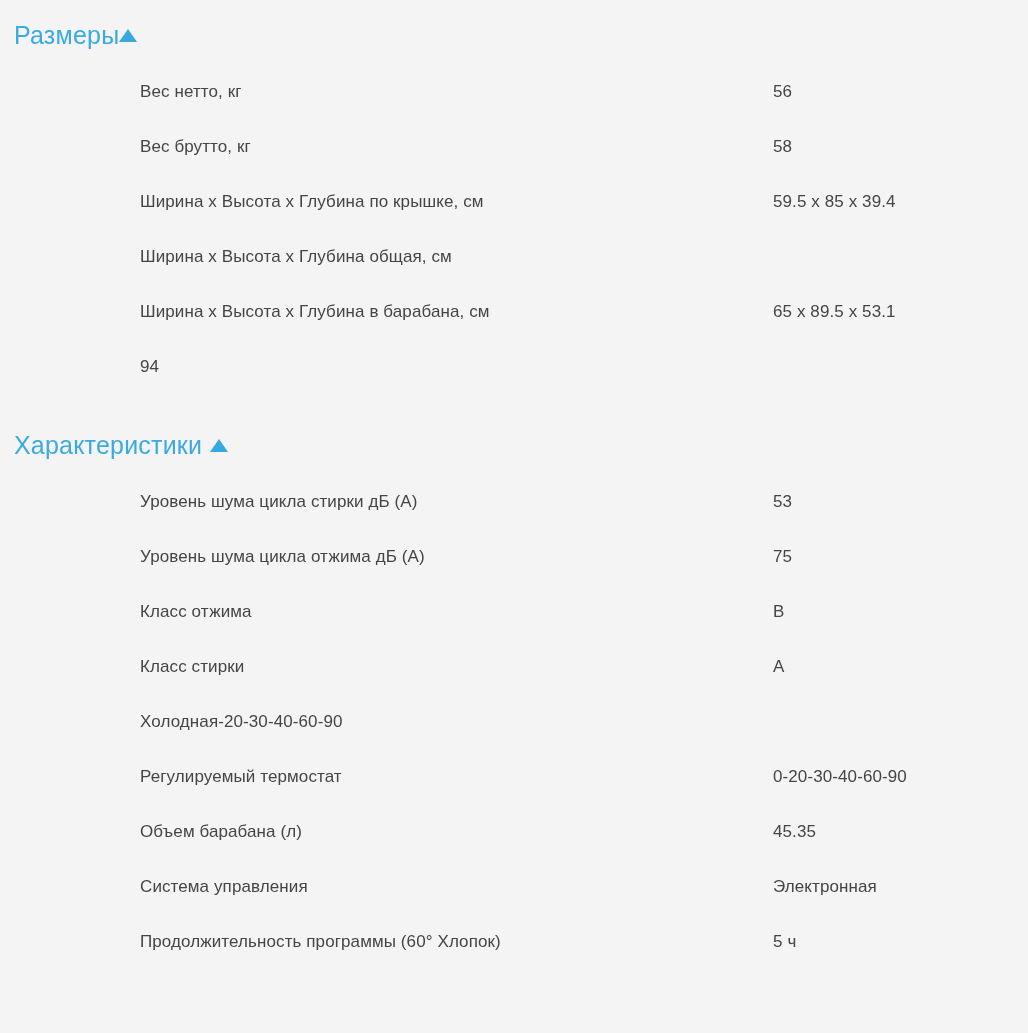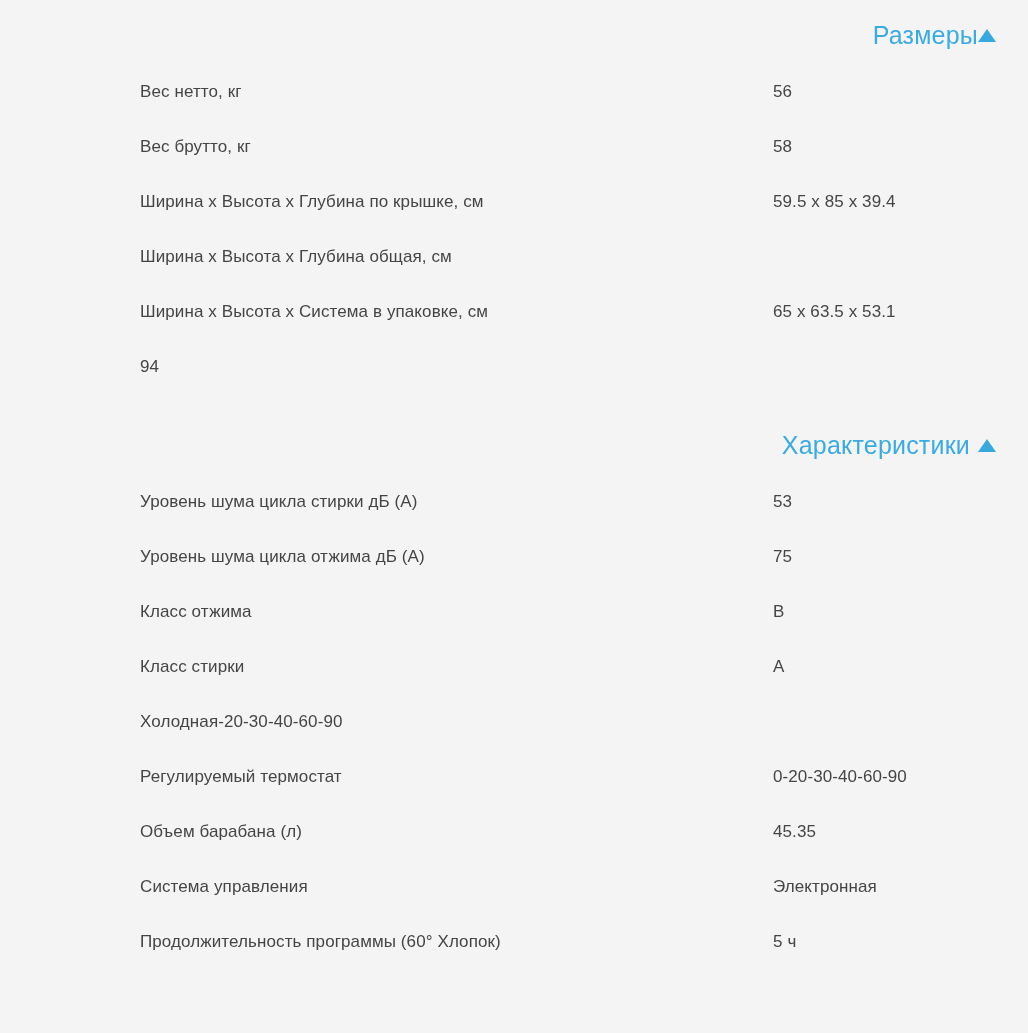--- a/index.html
+++ b/index.html
@@ -10,21 +10,21 @@
     font-family: "Liberation Sans", sans-serif;
     color: #454545;
   }
   .page {
     width: 1028px;
     min-height: 1033px;
     background: #f4f4f4;
   }
   .section-header {
     display: flex;
-    justify-content: flex-end;
+    justify-content: flex-start;
     align-items: center;
     padding: 18px 32px 12px 14px;
     cursor: pointer;
   }
   .section.second .section-header {
     padding-top: 34px;
     gap: 8px;
   }
   .section-title {
     font-size: 25px;
@@ -77,22 +77,22 @@
         <div class="spec-value">58</div>
       </div>
       <div class="spec-row">
         <div class="spec-label">Ширина х Высота х Глубина по крышке, см</div>
         <div class="spec-value">59.5 x 85 x 39.4</div>
       </div>
       <div class="spec-row">
         <div class="spec-label">Ширина х Высота х Глубина общая, см</div>
       </div>
       <div class="spec-row">
-        <div class="spec-label">Ширина х Высота х Система в упаковке, см</div>
-        <div class="spec-value">65 x 63.5 x 53.1</div>
+        <div class="spec-label">Ширина х Высота х Глубина в барабана, см</div>
+        <div class="spec-value">65 x 89.5 x 53.1</div>
       </div>
       <div class="spec-row">
         <div class="spec-value">94</div>
       </div>
     </div>
   </section>
 
   <section class="section second">
     <div class="section-header">
       <h2 class="section-title">Характеристики</h2>

